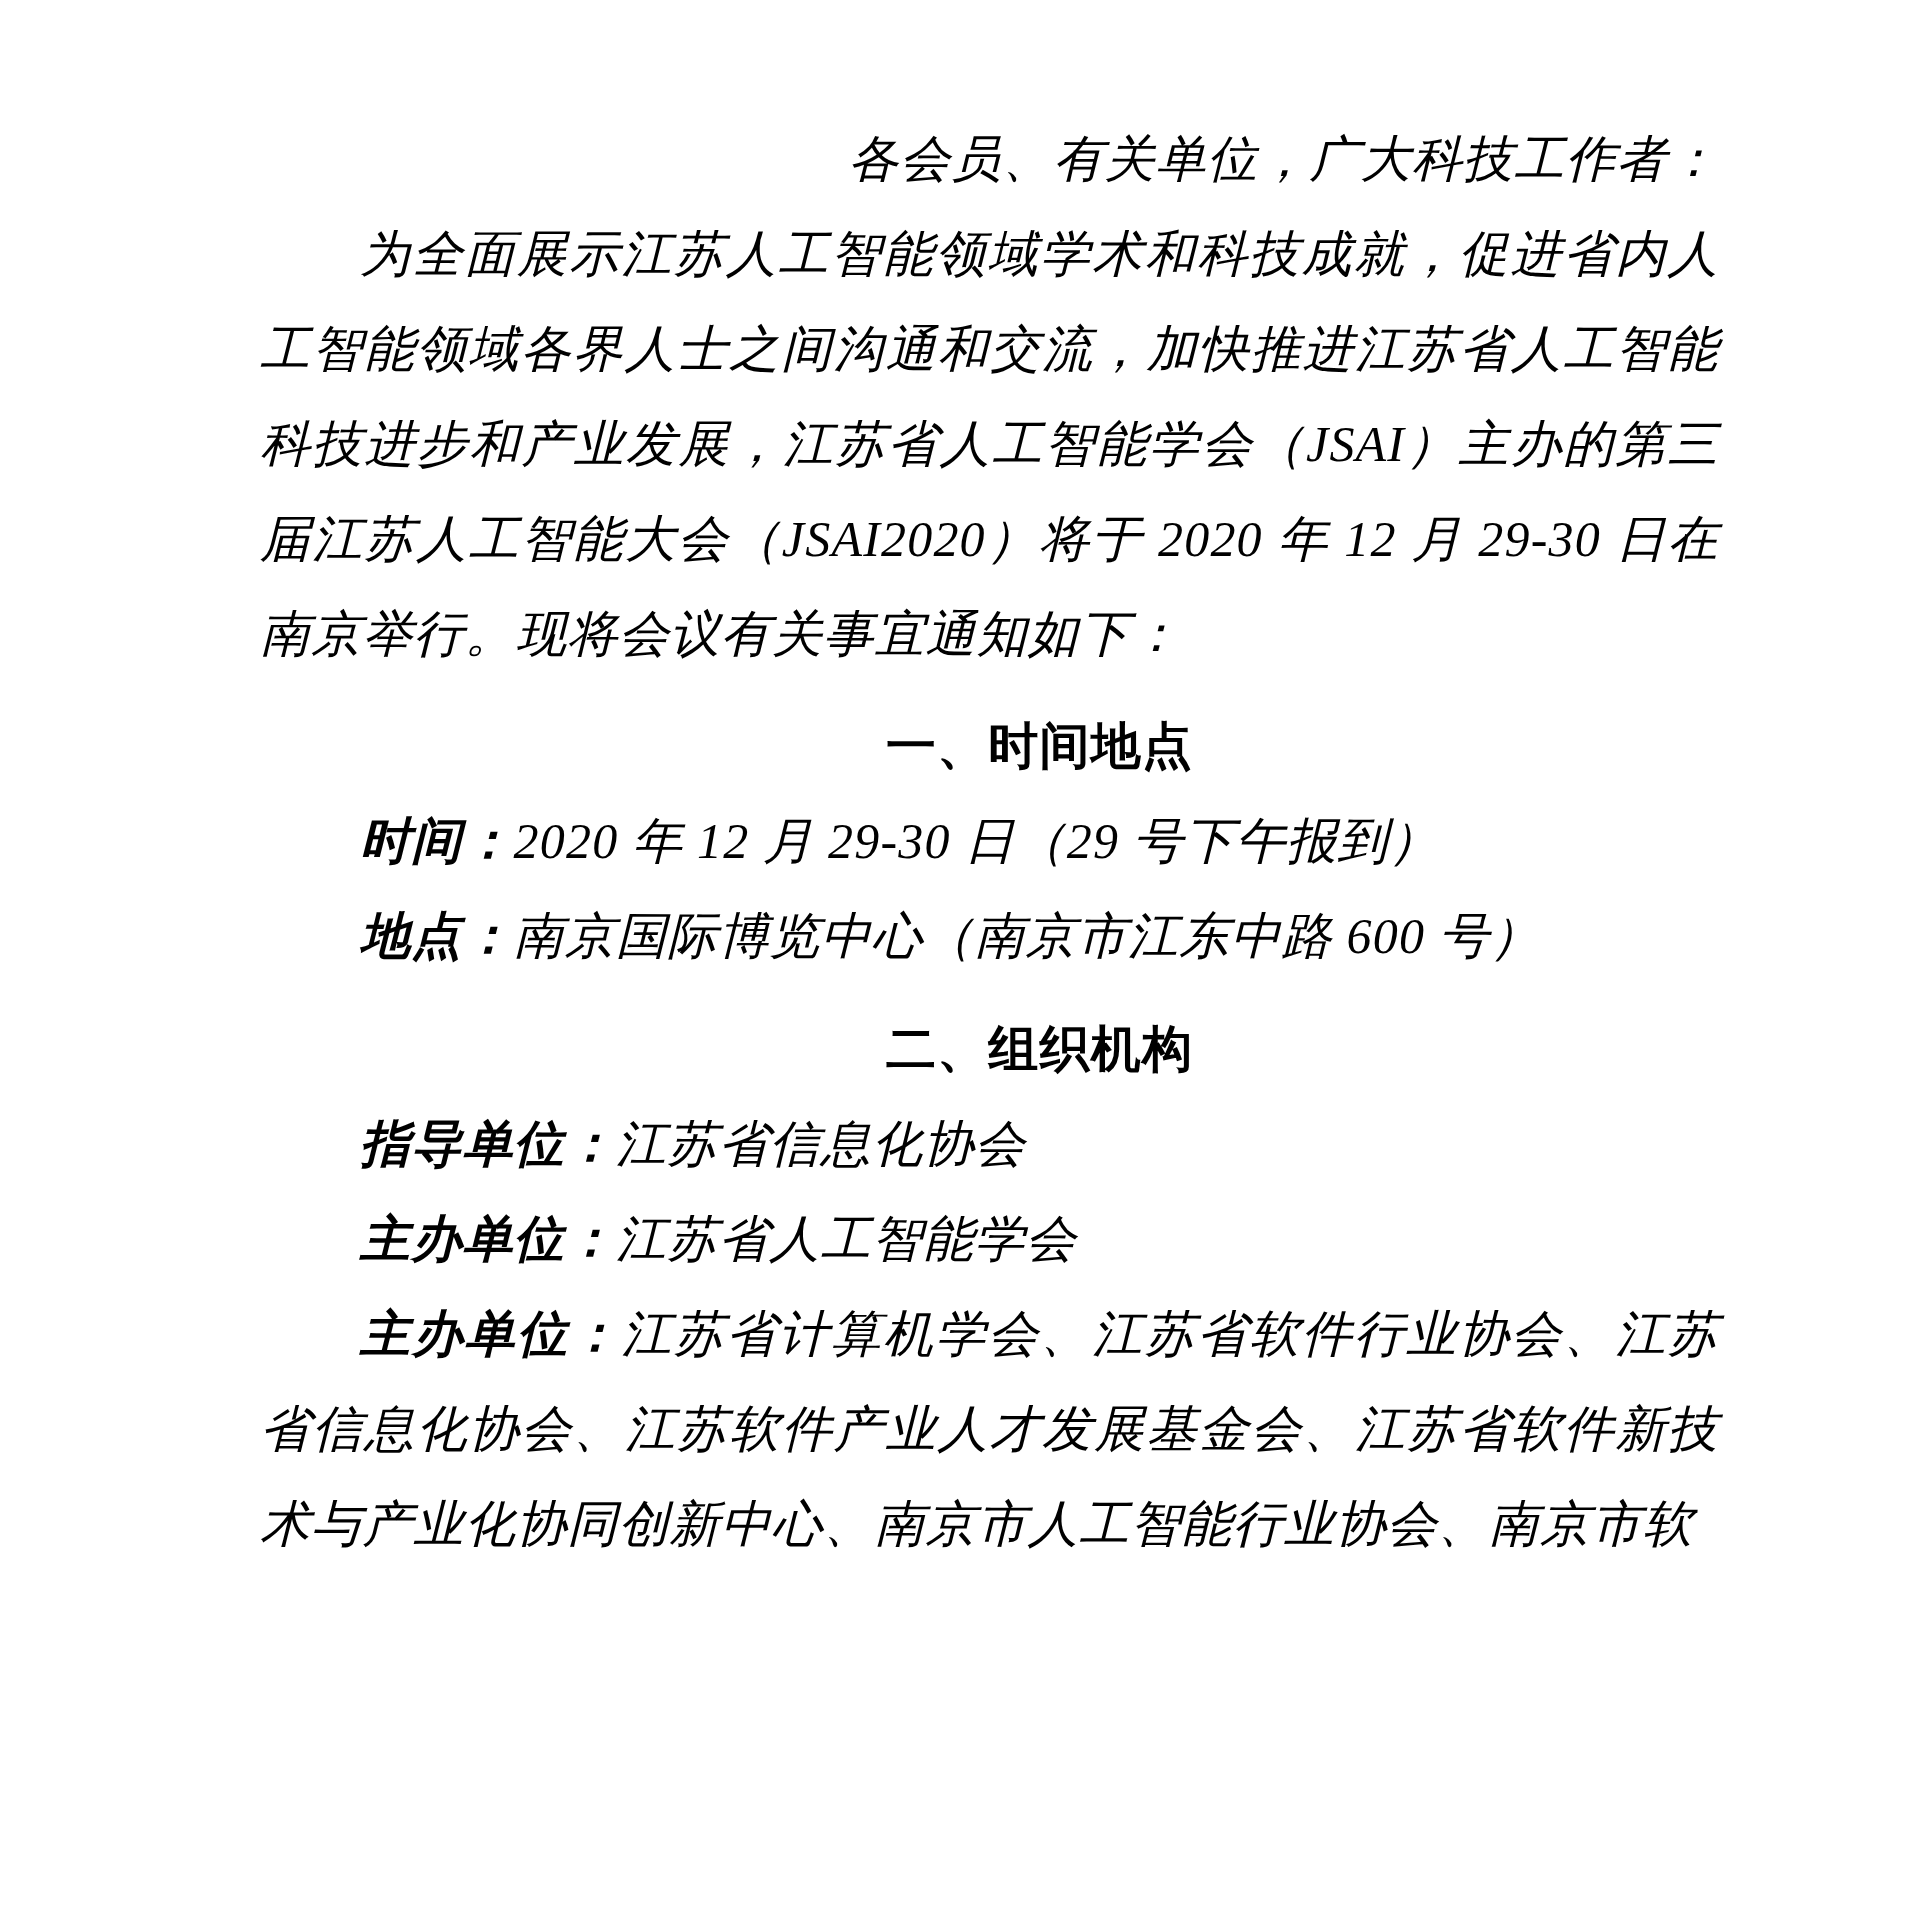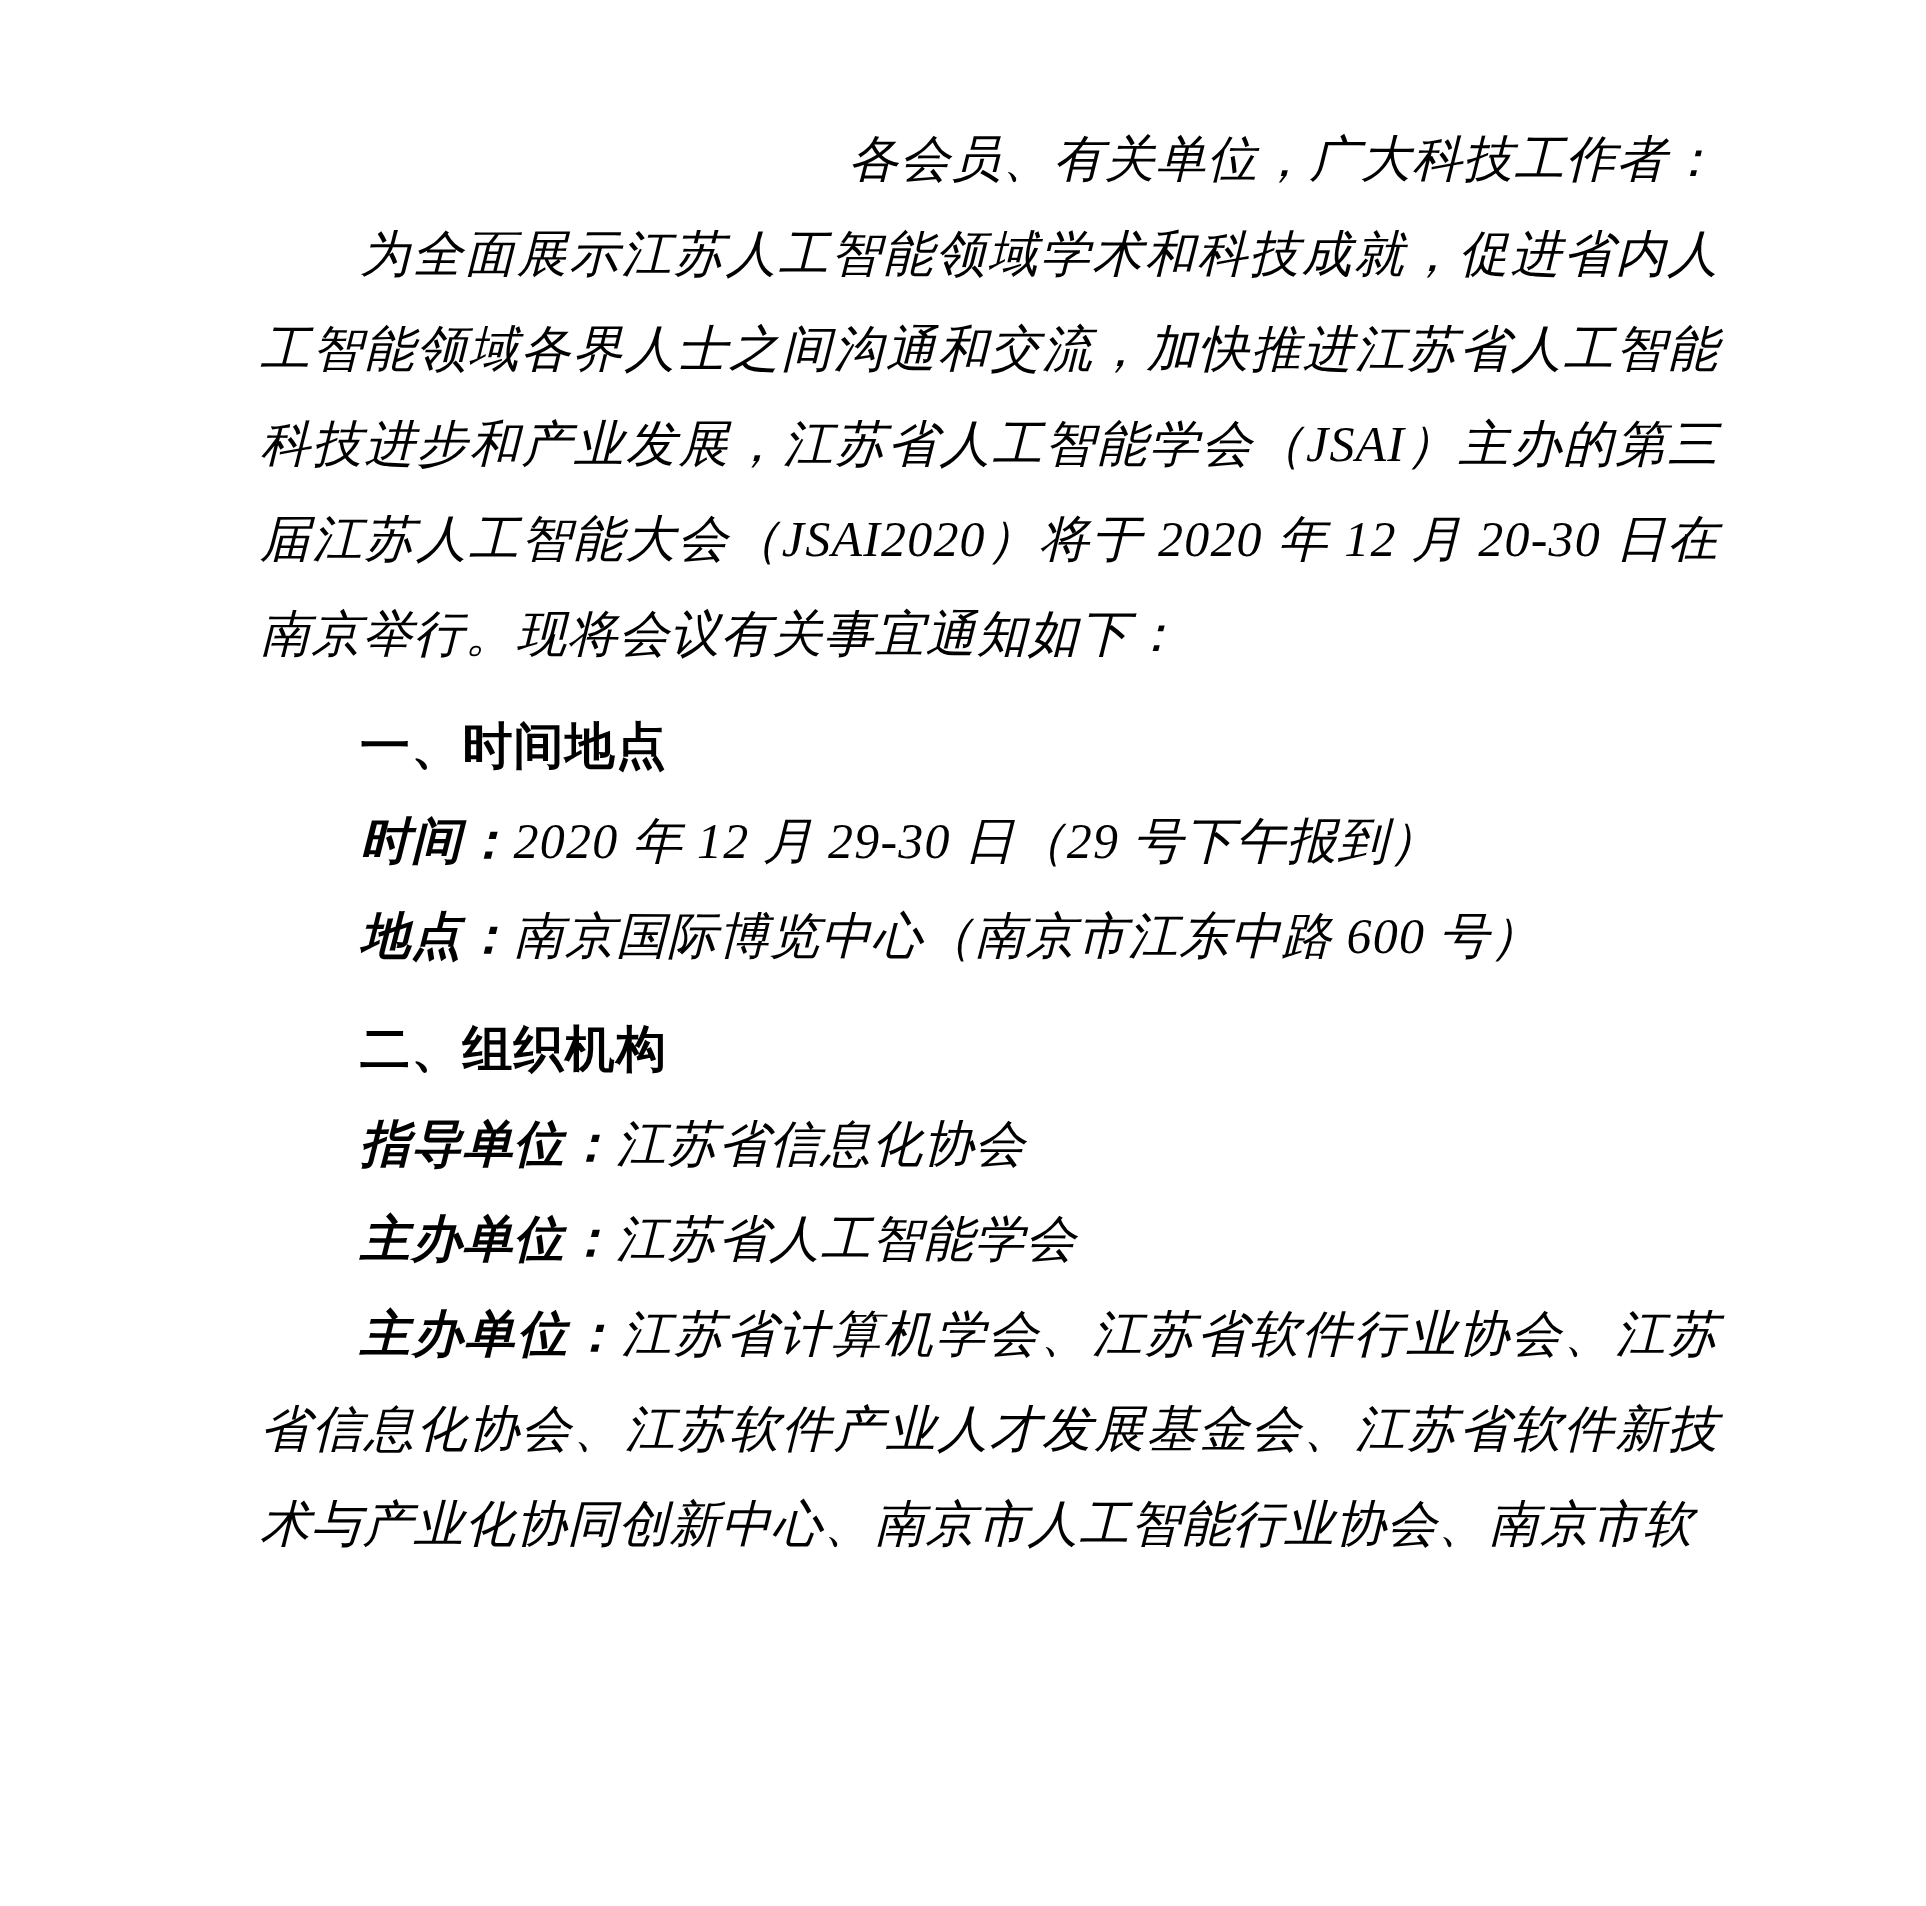--- a/index.html
+++ b/index.html
@@ -41,36 +41,36 @@
   }
   .heading {
     margin: 17.3px 0 0 0;
     font-family: "Liberation Sans", "DejaVu Sans", sans-serif;
     font-size: 50px;
     line-height: 95px;
     letter-spacing: 1.2px;
     font-weight: 700;
     font-style: normal;
     text-indent: 2em;
-    text-align: left;
+    text-align: center;
     color: #000000;
   }
   .label {
     font-weight: 700;
   }
 </style>
 </head>
 <body>
 
 <div class="page">
   <div class="content">
 
     <p class="para salutation">各会员、有关单位，广大科技工作者：</p>
 
-    <p class="para body-indent">为全面展示江苏人工智能领域学术和科技成就，促进省内人工智能领域各界人士之间沟通和交流，加快推进江苏省人工智能科技进步和产业发展，江苏省人工智能学会（JSAI）主办的第三届江苏人工智能大会（JSAI2020）将于 2020 年 12 月 20-30 日在南京举行。现将会议有关事宜通知如下：</p>
+    <p class="para body-indent">为全面展示江苏人工智能领域学术和科技成就，促进省内人工智能领域各界人士之间沟通和交流，加快推进江苏省人工智能科技进步和产业发展，江苏省人工智能学会（JSAI）主办的第三届江苏人工智能大会（JSAI2020）将于 2020 年 12 月 29-30 日在南京举行。现将会议有关事宜通知如下：</p>
 
     <h2 class="heading">一、时间地点</h2>
 
     <p class="para body-indent"><span class="label">时间：</span><span>2020 年 12 月 29-30 日（29 号下午报到）</span></p>
 
     <p class="para body-indent"><span class="label">地点：</span><span>南京国际博览中心（南京市江东中路 600 号）</span></p>
 
     <h2 class="heading">二、组织机构</h2>
 
     <p class="para body-indent"><span class="label">指导单位：</span><span>江苏省信息化协会</span></p>

